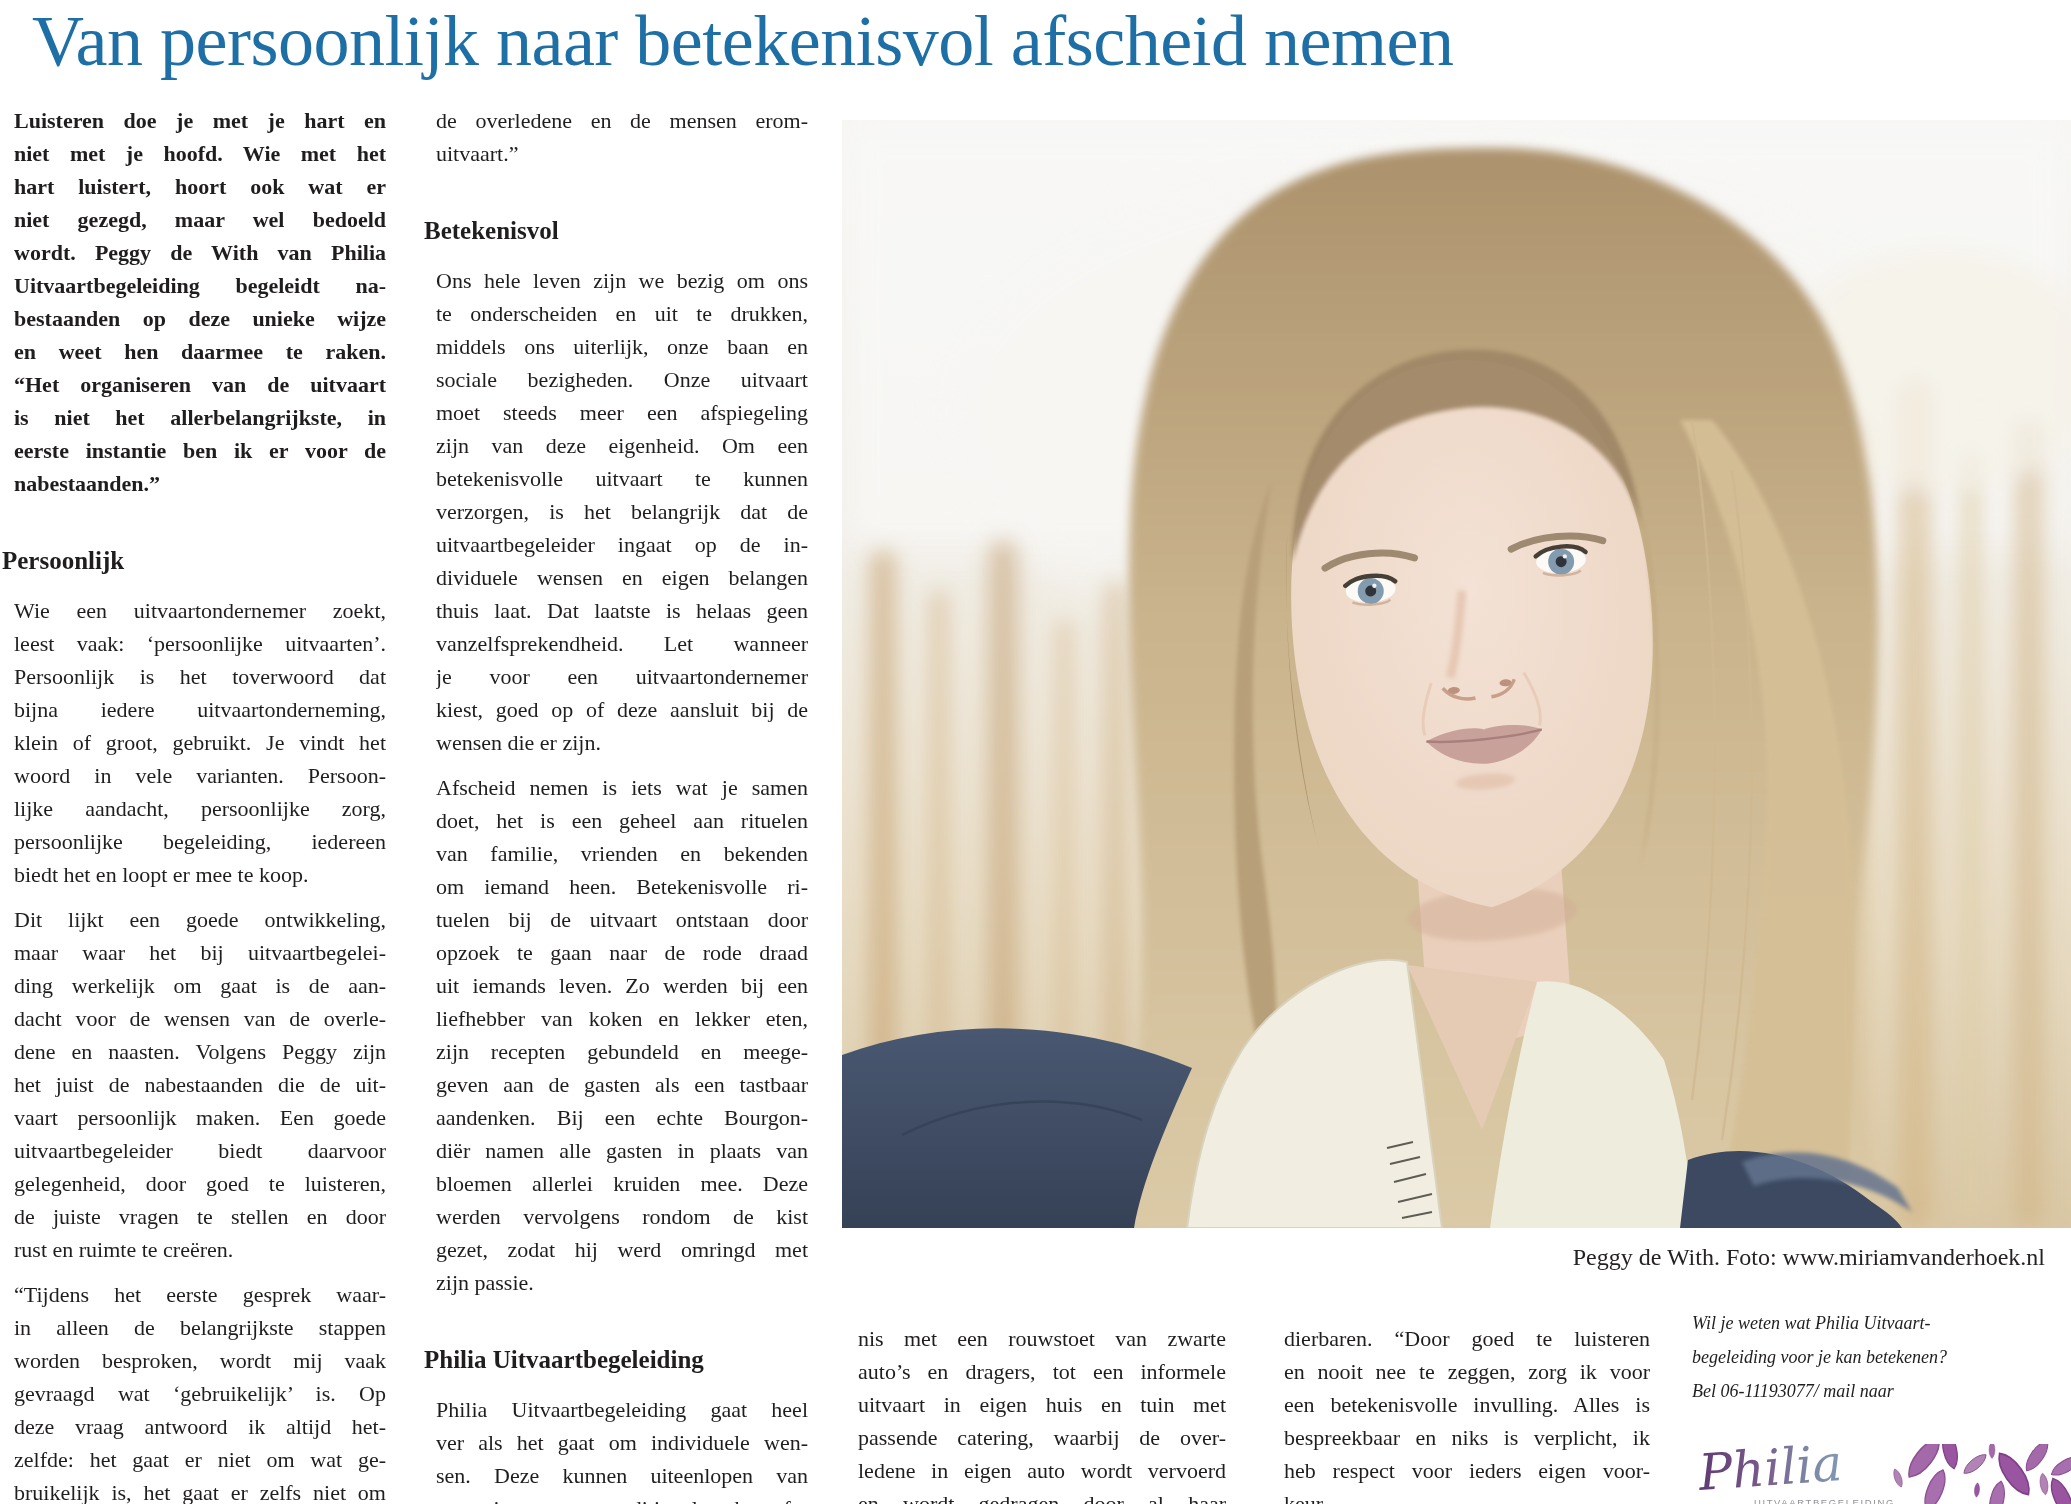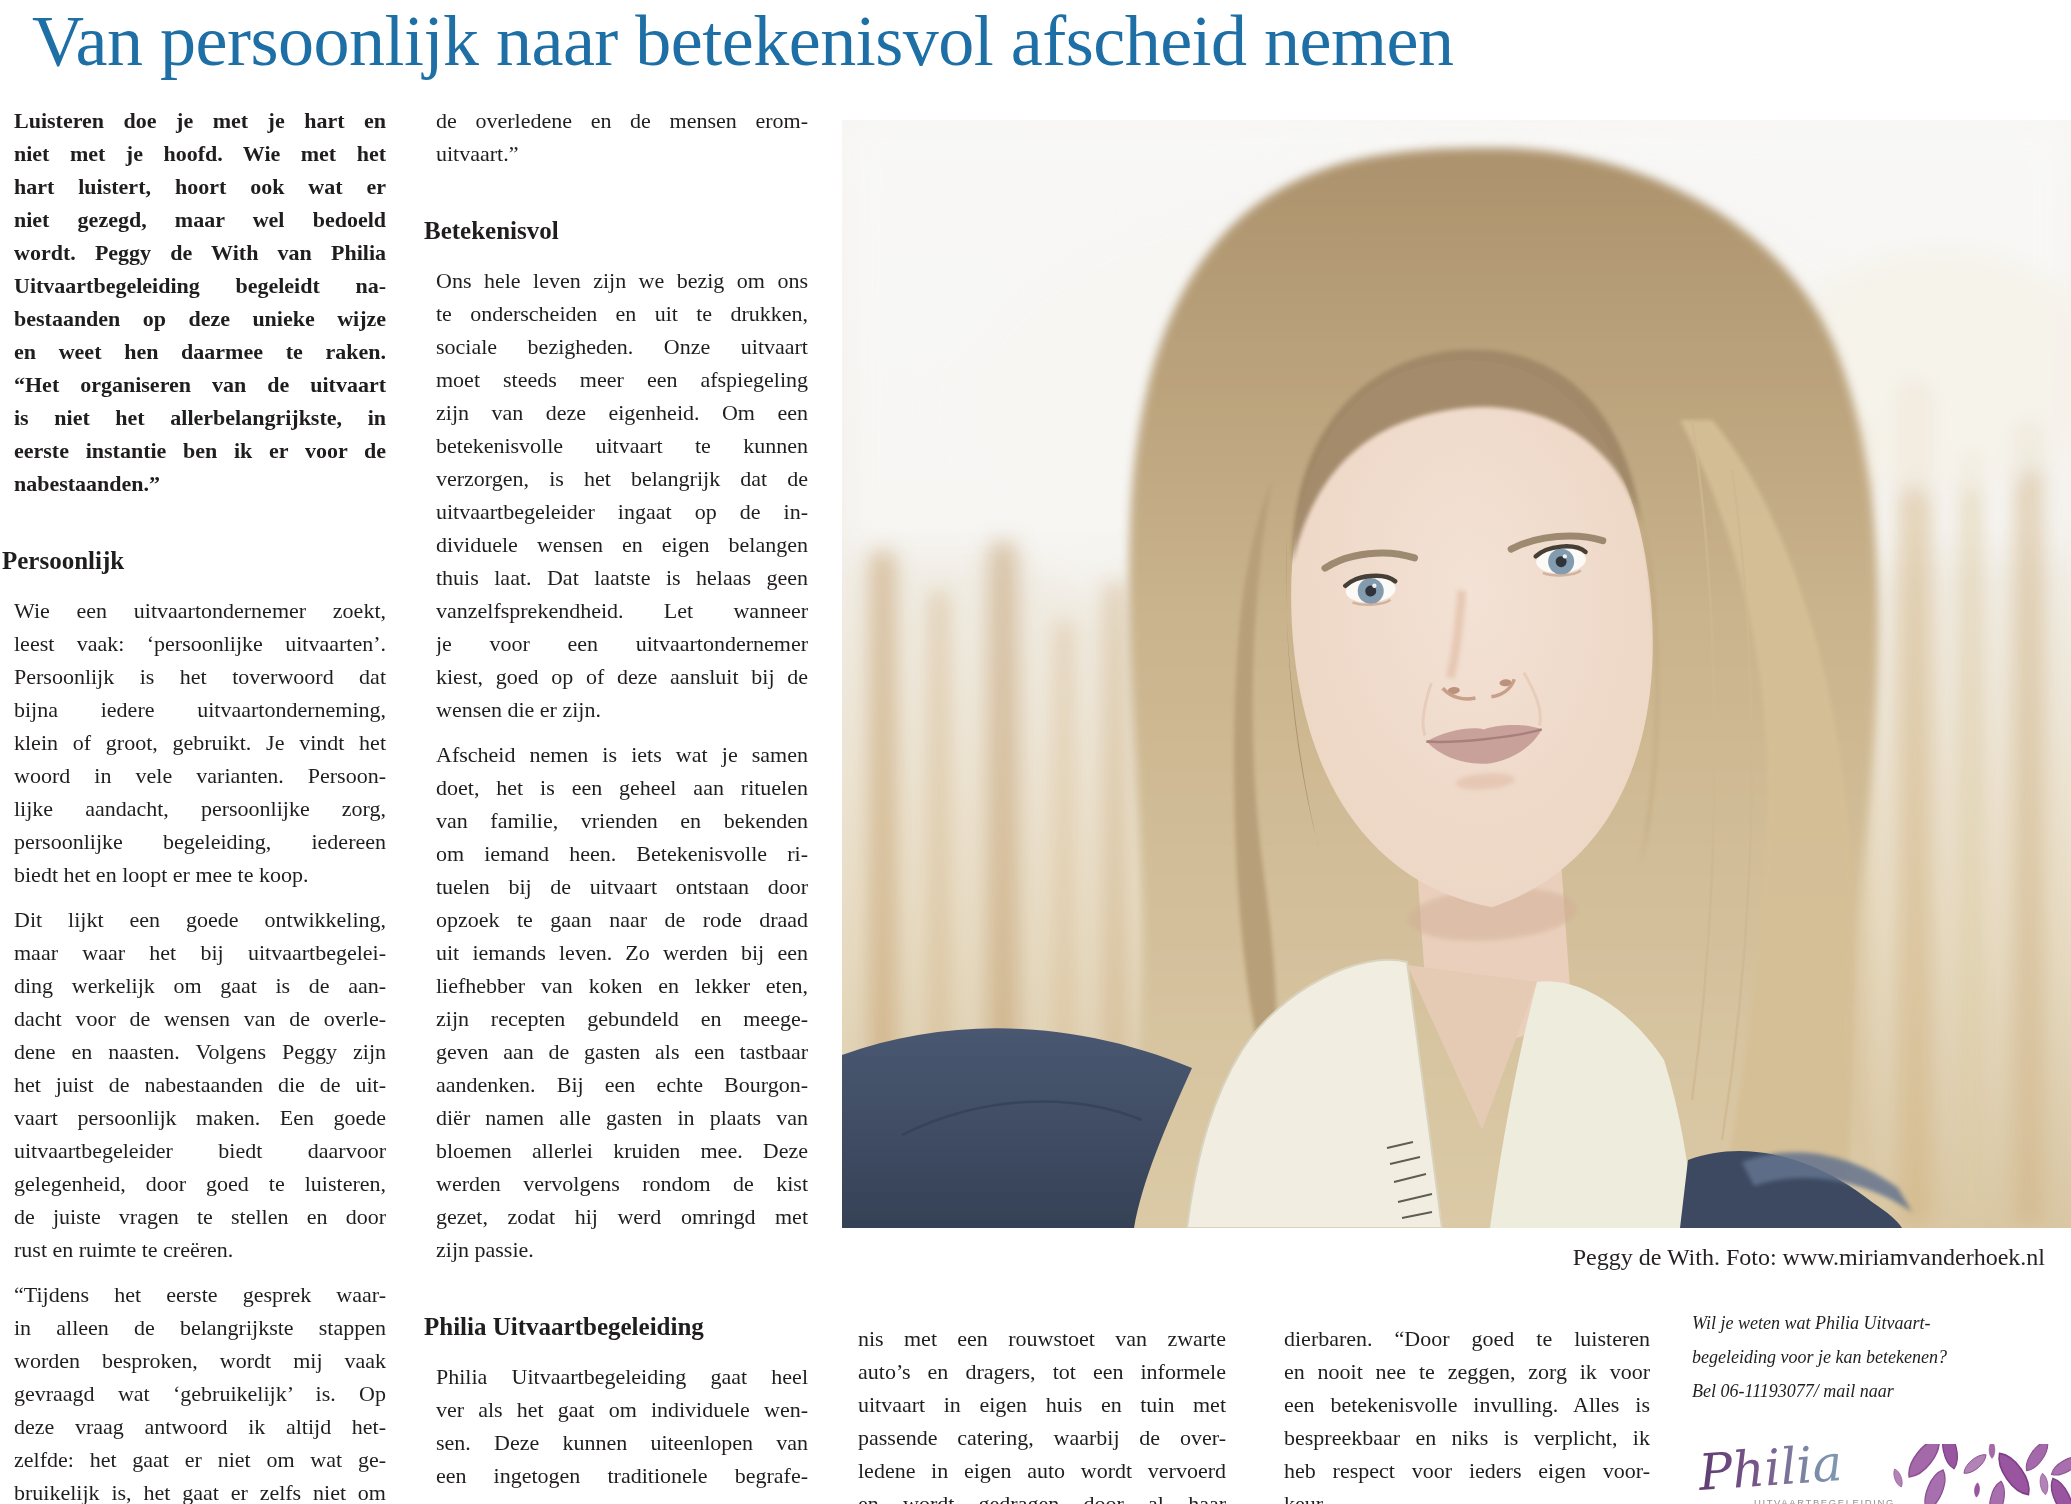--- a/index.html
+++ b/index.html
@@ -92,20 +92,21 @@
   </div>
 <div class="col" id="col2">
     <div class="para">
       <div class="line">de overledene en de mensen erom-</div>
       <div class="line plain">uitvaart.”</div>
     </div>
     <div class="col-heading">Betekenisvol</div>
     <div class="para">
       <div class="line">Ons hele leven zijn we bezig om ons</div>
       <div class="line">te onderscheiden en uit te drukken,</div>
+      <div class="line">middels ons uiterlijk, onze baan en</div>
       <div class="line">sociale bezigheden. Onze uitvaart</div>
       <div class="line">moet steeds meer een afspiegeling</div>
       <div class="line">zijn van deze eigenheid. Om een</div>
       <div class="line">betekenisvolle uitvaart te kunnen</div>
       <div class="line">verzorgen, is het belangrijk dat de</div>
       <div class="line">uitvaartbegeleider ingaat op de in-</div>
       <div class="line">dividuele wensen en eigen belangen</div>
       <div class="line">thuis laat. Dat laatste is helaas geen</div>
       <div class="line">vanzelfsprekendheid. Let wanneer</div>
       <div class="line">je voor een uitvaartondernemer</div>

